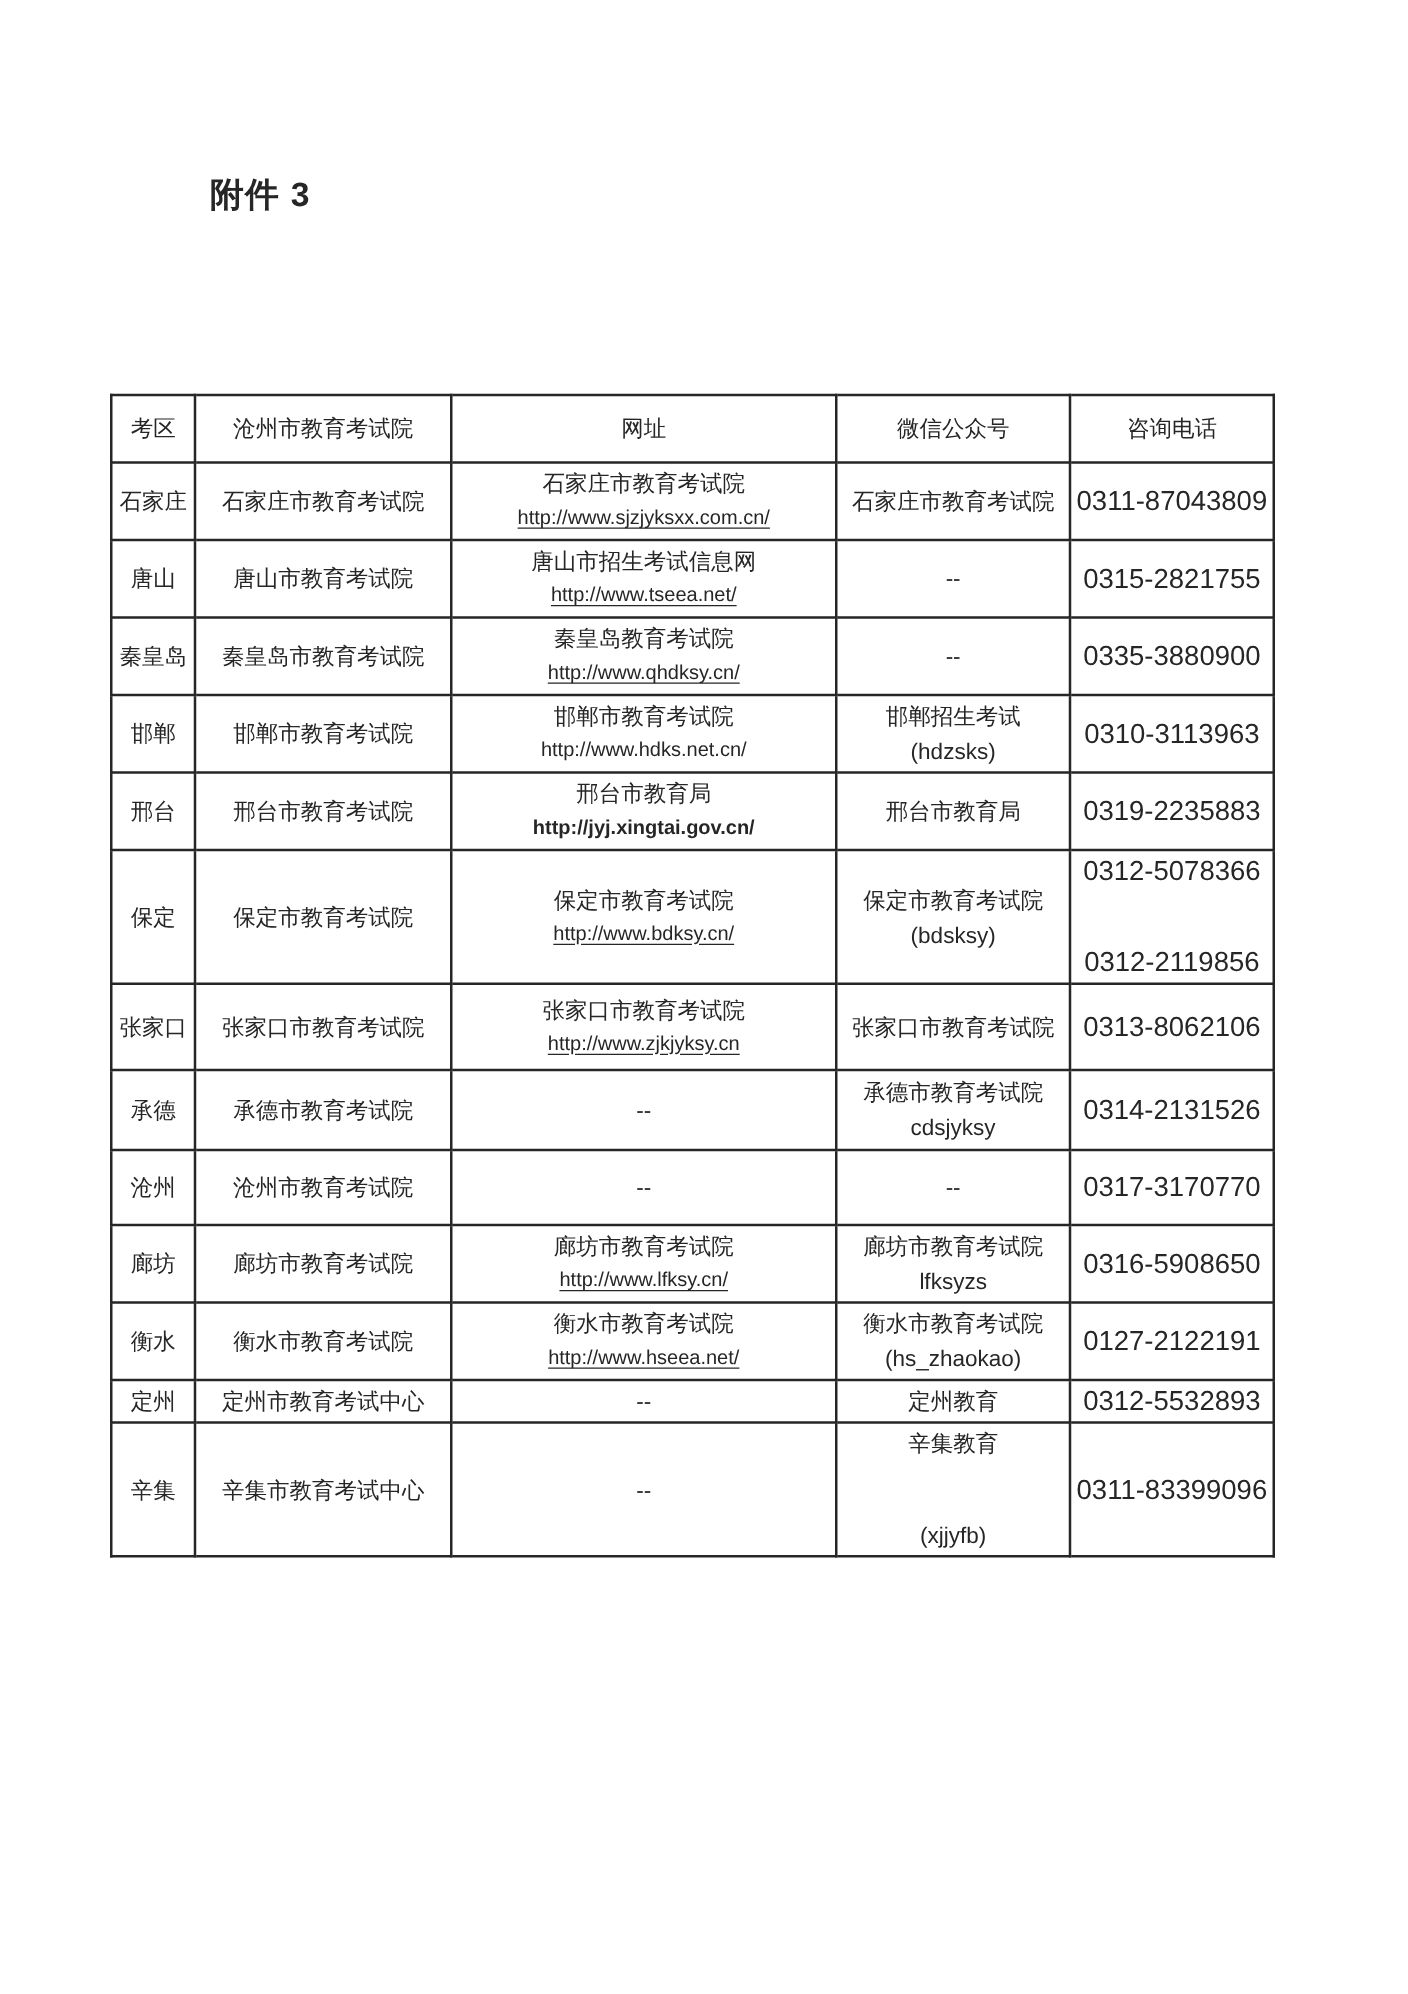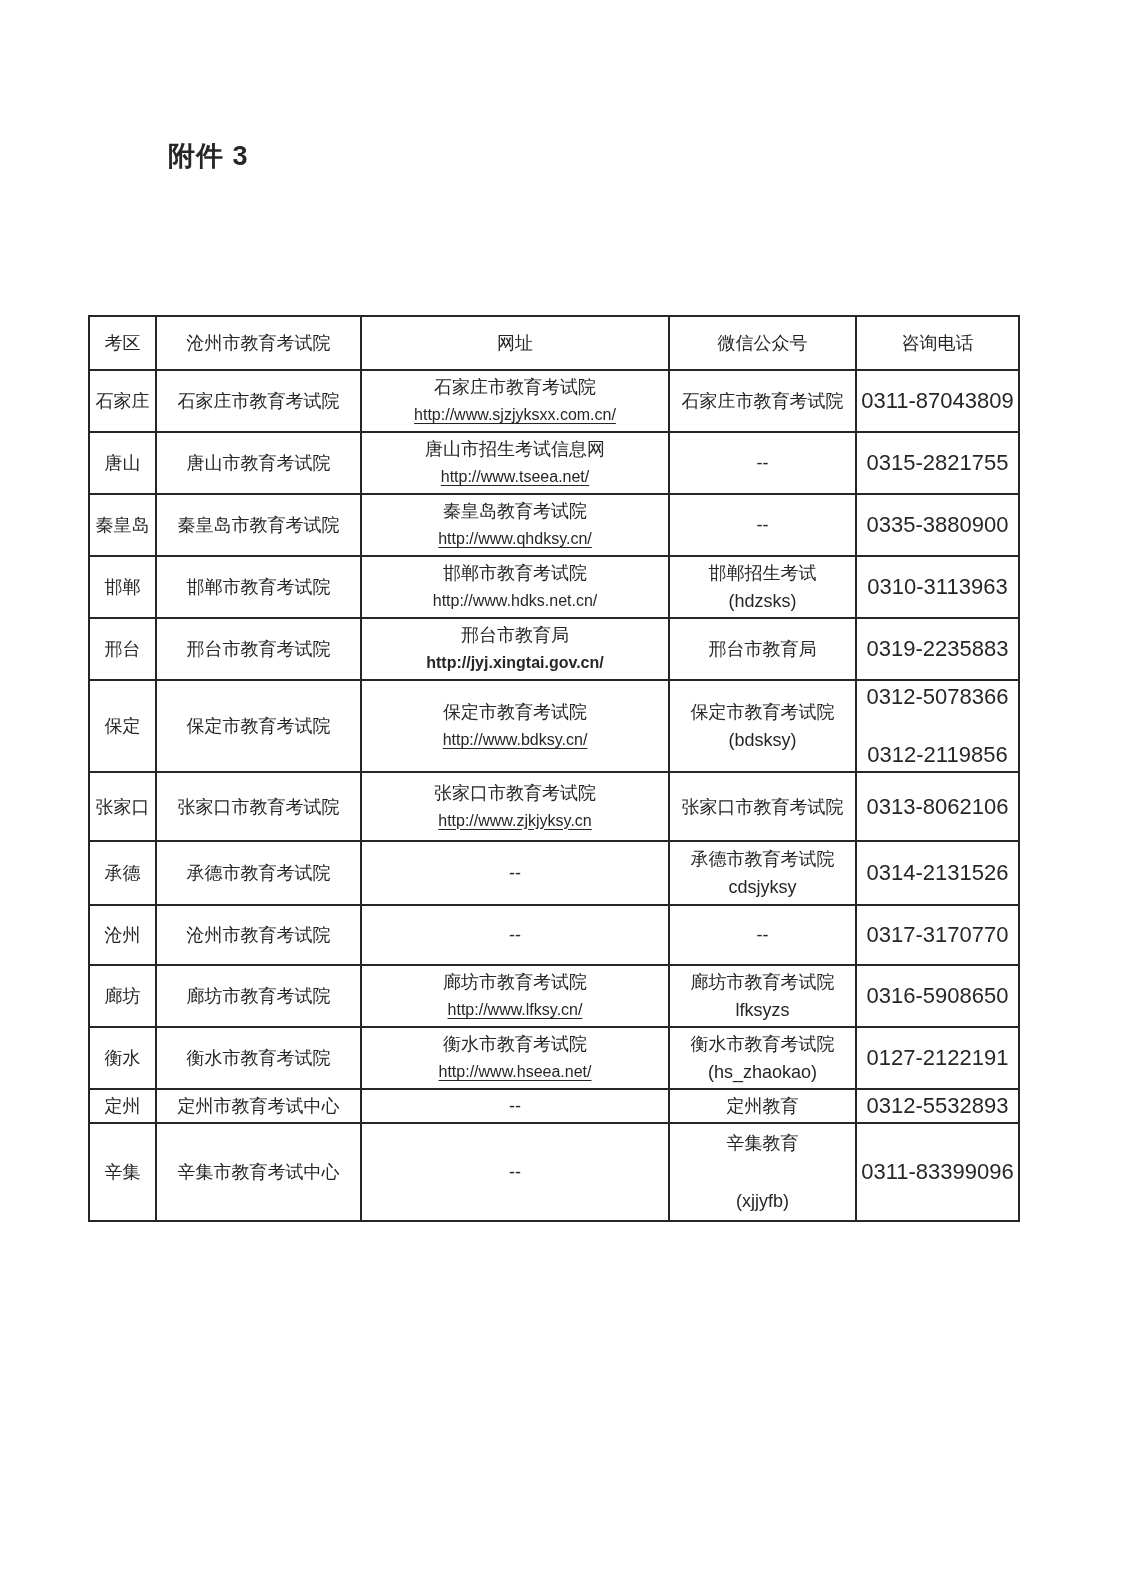--- a/index.html
+++ b/index.html
@@ -28,21 +28,21 @@
     text-align:center;vertical-align:middle;
     padding:2px 3px;
     font-size:18px;font-weight:normal;
     overflow:hidden;
   }
   .main-table th{height:48px;}
   .cell-flex{
     display:flex;flex-direction:column;justify-content:center;align-items:center;
     line-height:28px;min-height:100%;
   }
-  .cell-flex.spread{gap:30px;}
+  .cell-flex.spread{gap:45px;}
   .line{white-space:nowrap;}
   .url-line{font-size:16px;letter-spacing:0px;}
   .link{text-decoration:underline;text-underline-offset:3px;color:inherit;cursor:pointer;}
   .bold{font-weight:bold;}
   .phone{font-size:22px;white-space:nowrap;}
 </style>
 </head>
 <body>
 
 <div class="page">

